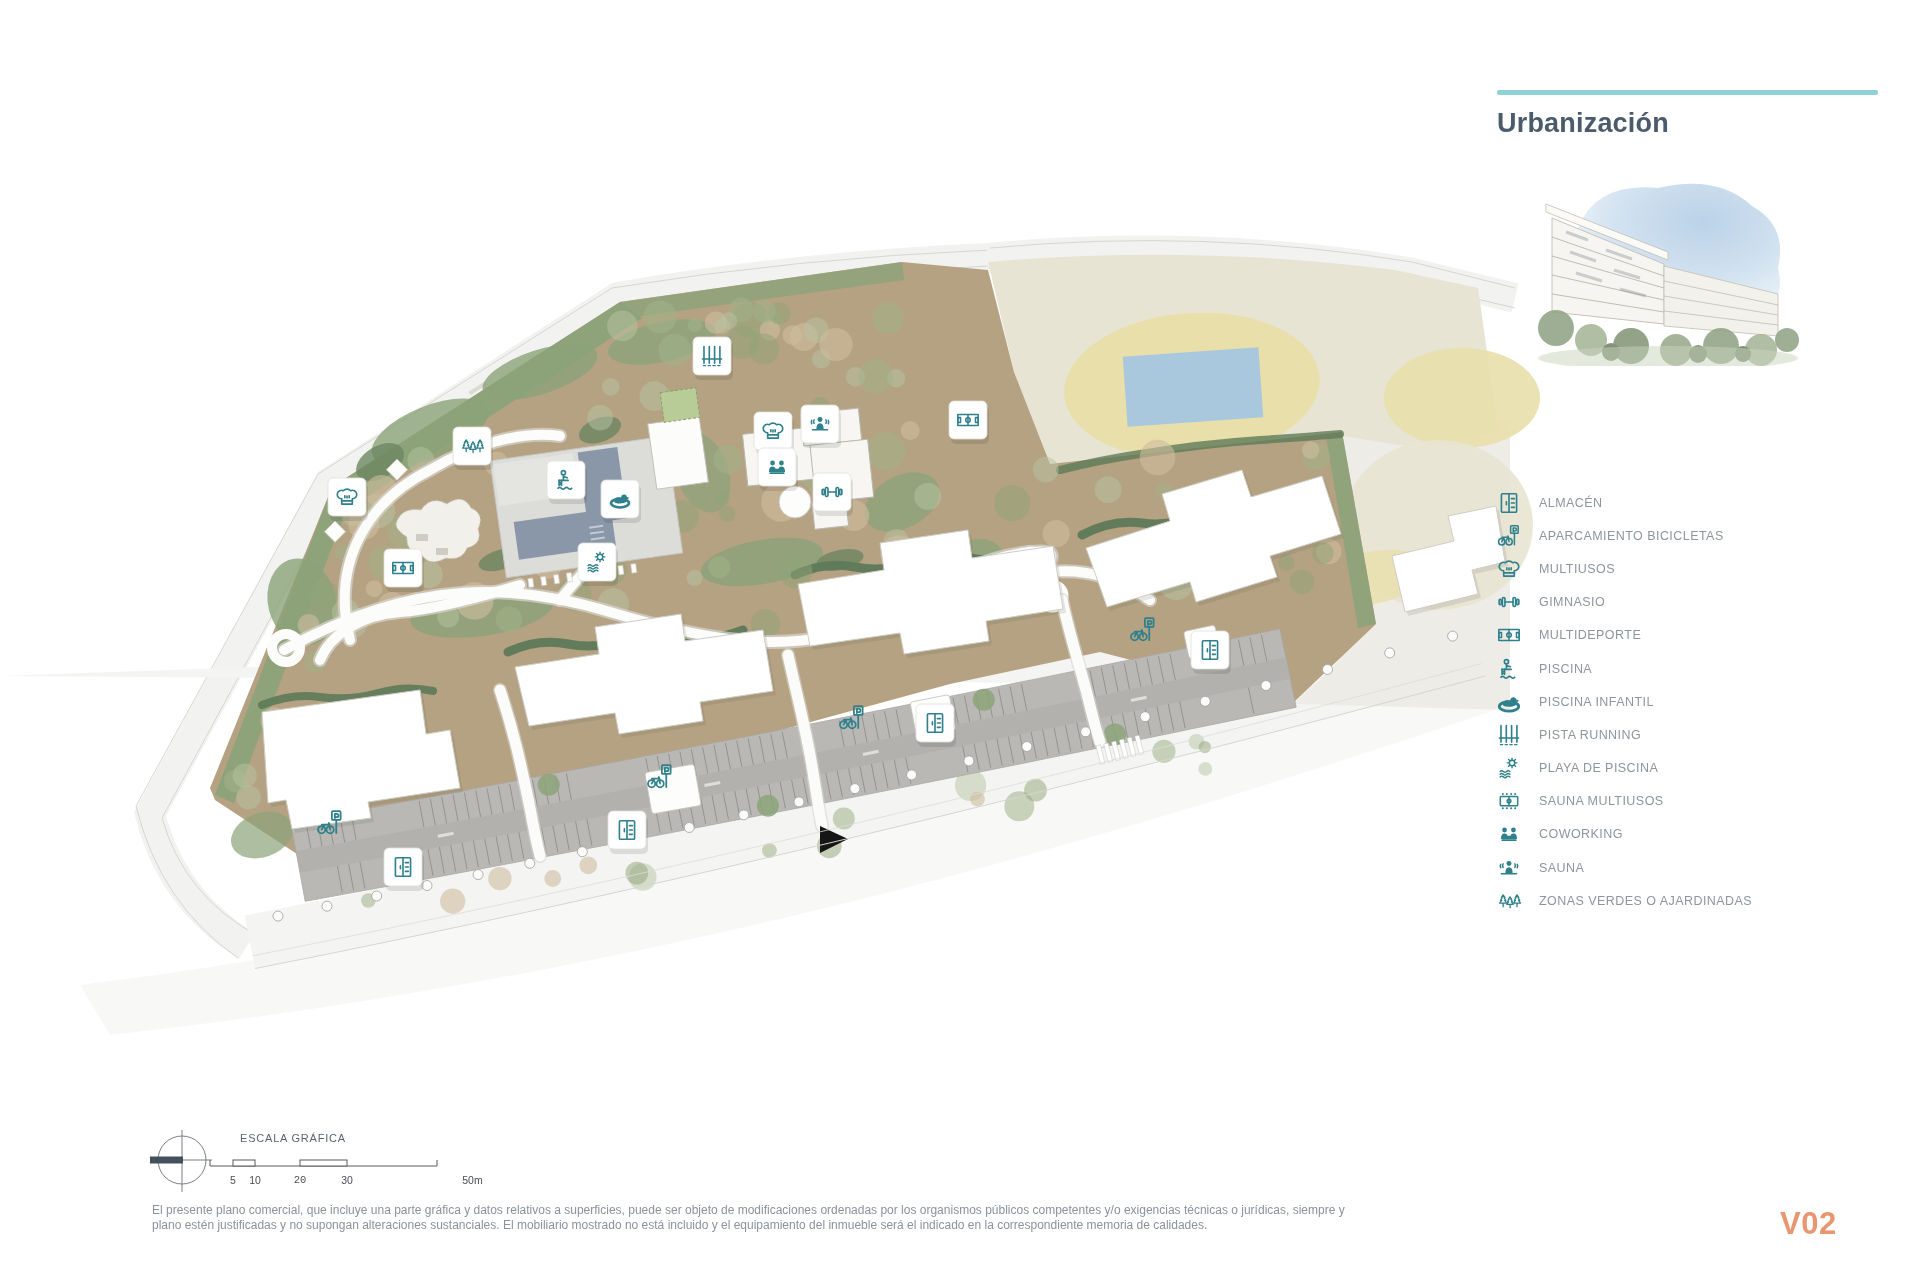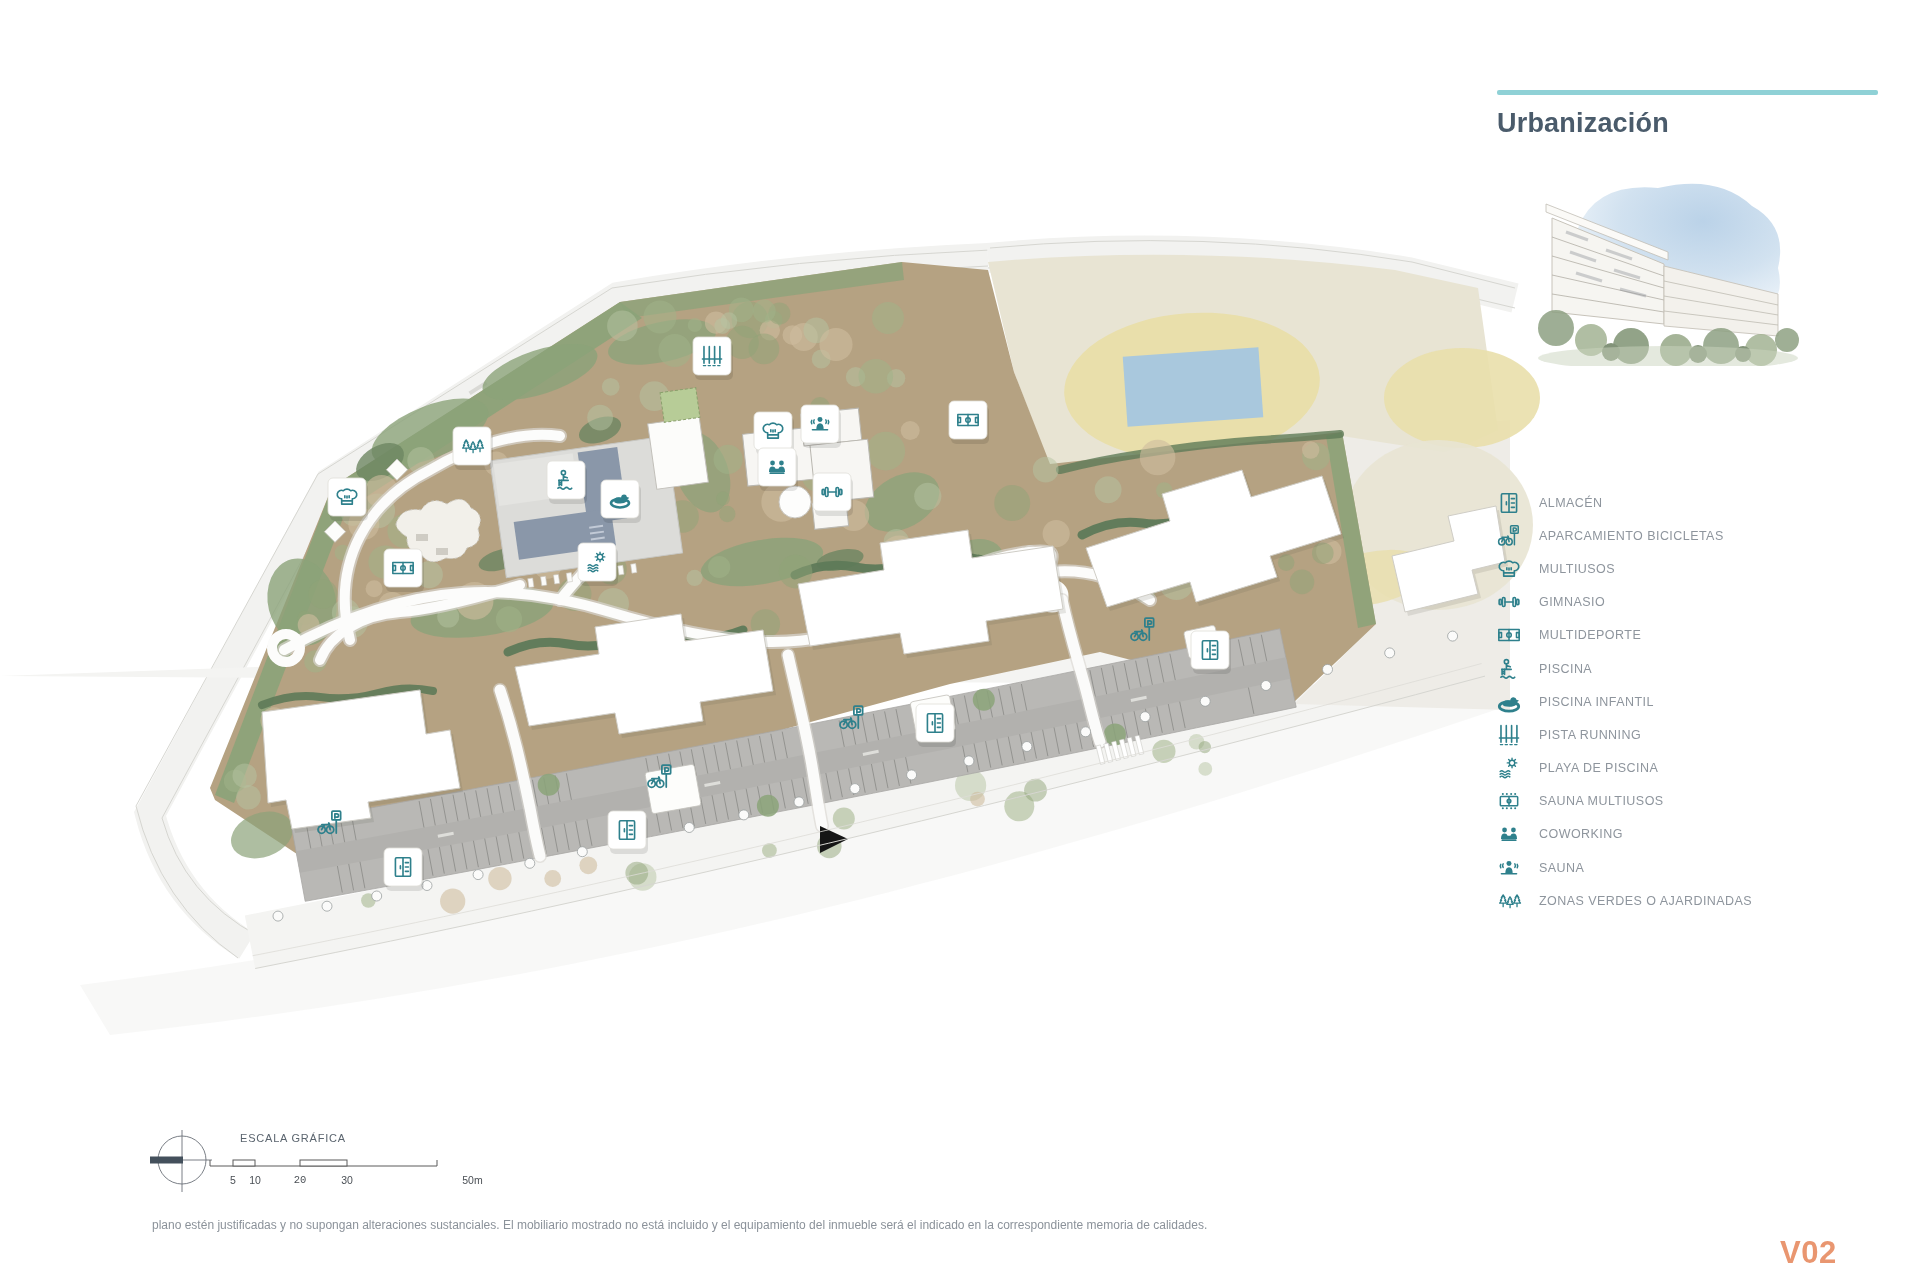--- a/index.html
+++ b/index.html
@@ -11,21 +11,21 @@
   .page-title{position:absolute;left:1497px;top:108px;margin:0;font-size:27px;font-weight:bold;letter-spacing:.2px;}
   .render-wrap{position:absolute;left:1536px;top:166px;width:264px;height:200px;}
   .legend{position:absolute;left:1492px;top:486px;list-style:none;margin:0;padding:0;}
   .legend li{display:flex;align-items:center;height:33.2px;gap:13px;}
   .legend .licon{width:34px;display:flex;justify-content:center;align-items:center;flex:0 0 34px;}
   .legend .llabel{font-size:12.5px;letter-spacing:.45px;color:#8e959d;white-space:nowrap;}
   .scalebar{position:absolute;left:140px;top:1118px;width:360px;height:80px;}
   .scalebar .sb-title{position:absolute;left:100px;top:14px;font-size:11px;letter-spacing:.8px;color:#5a646e;}
   .scalebar .tick{position:absolute;top:56px;font-size:10.5px;color:#4a4f55;transform:translateX(-50%);}
   .disclaimer{position:absolute;left:152px;top:1203px;width:1290px;margin:0;font-size:12px;line-height:15px;color:#8b929a;}
-  .version{position:absolute;left:1780px;top:1206px;font-size:31px;font-weight:bold;letter-spacing:.5px;margin-top:29px;}
+  .version{position:absolute;left:1780px;top:1206px;font-size:31px;font-weight:bold;letter-spacing:.5px;}
 </style>
 </head>
 <body>
 
 <div class="page">
 
   <svg width="0" height="0" style="position:absolute" aria-hidden="true">
     <defs>
       <symbol id="i-almacen" viewBox="0 0 24 24" stroke="#2e808c" fill="none" stroke-width="1.5" stroke-linecap="round" stroke-linejoin="round">
         <rect x="5" y="3.5" width="14" height="17" rx="1"></rect>
@@ -826,18 +826,18 @@
     <div id="scale-ticks">
         <span class="tick" style="left: 93px;">5</span>
         <span class="tick" style="left: 115px;">10</span>
         <span class="tick" style="left: 160px; font-family: Liberation Mono, monospace;">20</span>
         <span class="tick" style="left: 207px;">30</span>
         <span class="tick" style="left: 314px; padding-left: 37px;">50m</span>
       </div>
   </div>
 
   <p class="disclaimer">
-    <br>
+    <span>El presente plano comercial, que incluye una parte gráfica y datos relativos a superficies, puede ser objeto de modificaciones ordenadas por los organismos públicos competentes y/o exigencias técnicas o jurídicas, siempre y</span><br>
     <span>plano estén justificadas y no supongan alteraciones sustanciales. El mobiliario mostrado no está incluido y el equipamiento del inmueble será el indicado en la correspondiente memoria de calidades.</span>
   </p>
   <div class="version" style="color: rgb(233, 150, 112);">V02</div>
 
 </div>
 
 </body></html>

